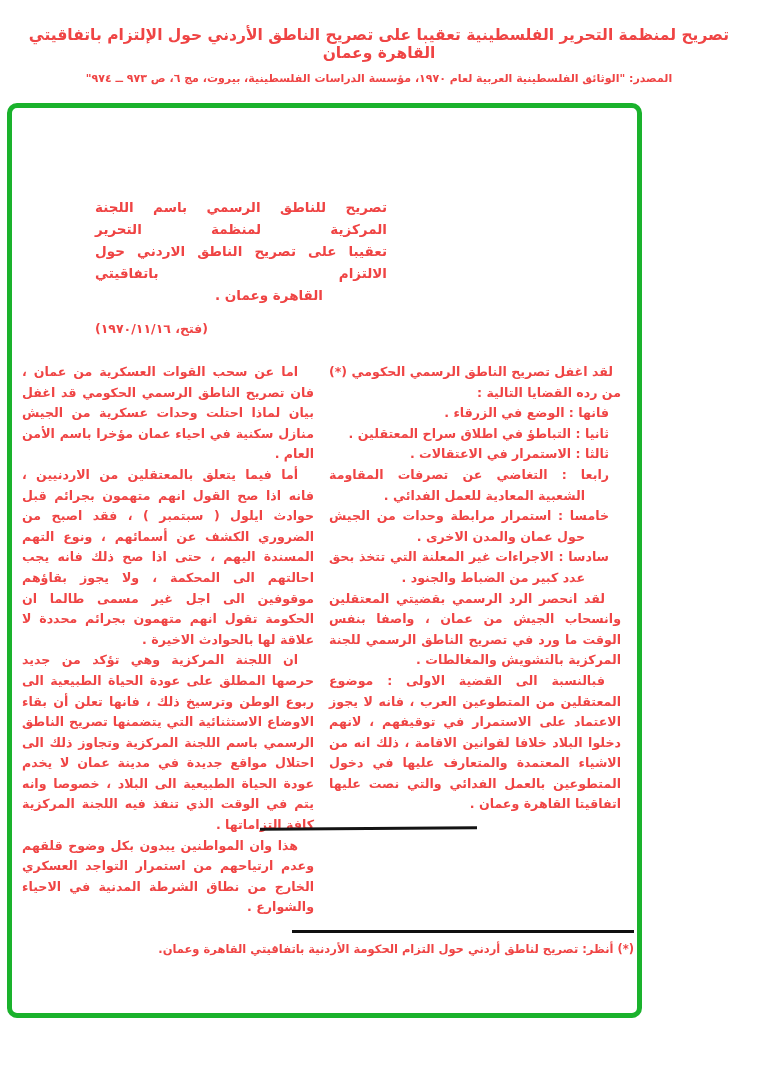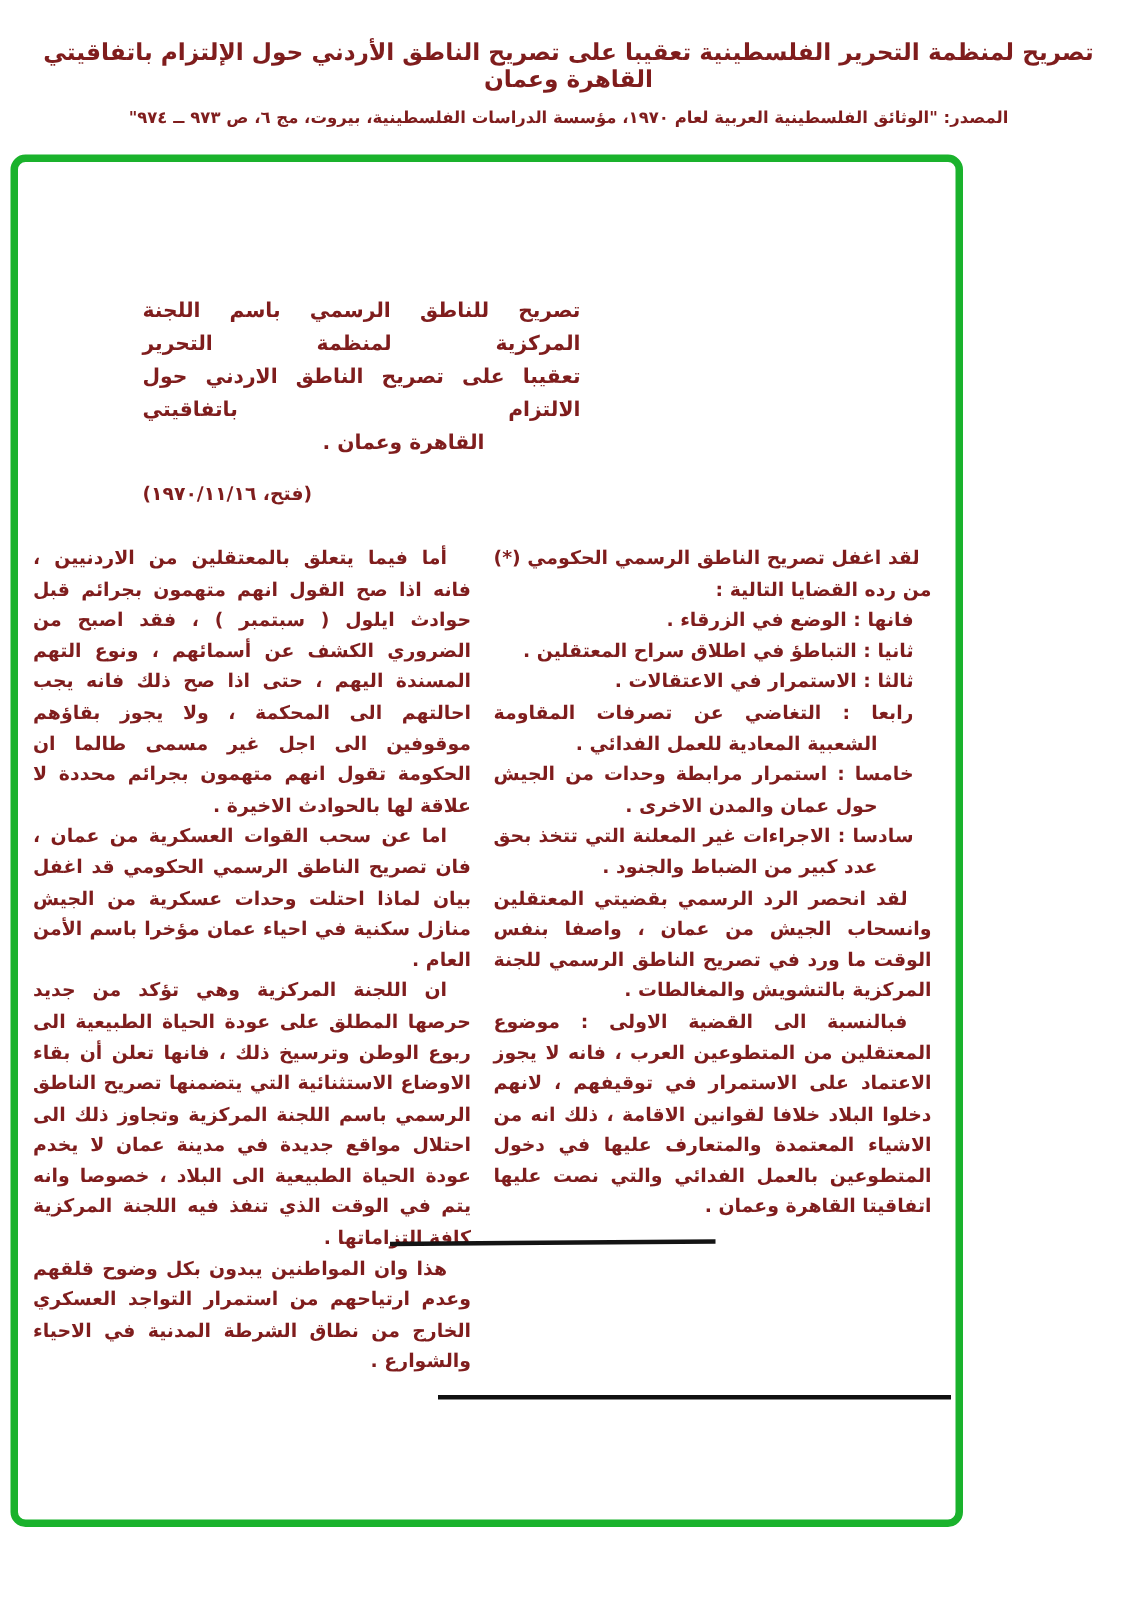--- a/index.html
+++ b/index.html
@@ -2,21 +2,21 @@
 <html dir="rtl" lang="ar"><head>
 <meta charset="utf-8">
 <style>
   html, body { margin: 0; padding: 0; background: #ffffff; }
   .page {
     position: relative;
     width: 758px;
     height: 1078px;
     background: #ffffff;
     font-family: "DejaVu Sans", sans-serif;
-    color: #7f1d1d;
+    color: #ef4444;
     direction: rtl;
     overflow: hidden;
   }
   
   .doc-header { position: absolute; top: 26px; left: 0; right: 0; text-align: center; }
   .h-title { font-size: 15.5px; font-weight: bold; letter-spacing: 0; }
   .h-source { font-size: 11px; font-weight: bold; margin-top: 10px; }
   
   .frame {
     position: absolute;
@@ -93,29 +93,30 @@
         <p class="item">ثانيا : التباطؤ في اطلاق سراح المعتقلين .</p>
         <p class="item">ثالثا : الاستمرار في الاعتقالات .</p>
         <p class="item">رابعا : التغاضي عن تصرفات المقاومة الشعبية المعادية للعمل الفدائي .</p>
         <p class="item">خامسا : استمرار مرابطة وحدات من الجيش حول عمان والمدن الاخرى .</p>
         <p class="item">سادسا : الاجراءات غير المعلنة التي تتخذ بحق عدد كبير من الضباط والجنود .</p>
         <p class="para">لقد انحصر الرد الرسمي بقضيتي المعتقلين وانسحاب الجيش من عمان ، واصفا بنفس الوقت ما ورد في تصريح الناطق الرسمي للجنة المركزية بالتشويش والمغالطات .</p>
         <p class="para">فبالنسبة الى القضية الاولى : موضوع المعتقلين من المتطوعين العرب ، فانه لا يجوز الاعتماد على الاستمرار في توقيفهم ، لانهم دخلوا البلاد خلافا لقوانين الاقامة ، ذلك انه من الاشياء المعتمدة والمتعارف عليها في دخول المتطوعين بالعمل الفدائي والتي نصت عليها اتفاقيتا القاهرة وعمان .</p>
       </div>
 
       <div class="col">
+        <p class="para">اما عن سحب القوات العسكرية من عمان ، فان تصريح الناطق الرسمي الحكومي قد اغفل بيان لماذا احتلت وحدات عسكرية من الجيش منازل سكنية في احياء عمان مؤخرا باسم الأمن العام .</p>
         <p class="para">أما فيما يتعلق بالمعتقلين من الاردنيين ، فانه اذا صح القول انهم متهمون بجرائم قبل حوادث ايلول ( سبتمبر ) ، فقد اصبح من الضروري الكشف عن أسمائهم ، ونوع التهم المسندة اليهم ، حتى اذا صح ذلك فانه يجب احالتهم الى المحكمة ، ولا يجوز بقاؤهم موقوفين الى اجل غير مسمى طالما ان الحكومة تقول انهم متهمون بجرائم محددة لا علاقة لها بالحوادث الاخيرة .</p>
-        <p class="para">اما عن سحب القوات العسكرية من عمان ، فان تصريح الناطق الرسمي الحكومي قد اغفل بيان لماذا احتلت وحدات عسكرية من الجيش منازل سكنية في احياء عمان مؤخرا باسم الأمن العام .</p>
         <p class="para">ان اللجنة المركزية وهي تؤكد من جديد حرصها المطلق على عودة الحياة الطبيعية الى ربوع الوطن وترسيخ ذلك ، فانها تعلن أن بقاء الاوضاع الاستثنائية التي يتضمنها تصريح الناطق الرسمي باسم اللجنة المركزية وتجاوز ذلك الى احتلال مواقع جديدة في مدينة عمان لا يخدم عودة الحياة الطبيعية الى البلاد ، خصوصا وانه يتم في الوقت الذي تنفذ فيه اللجنة المركزية كافة التزاماتها .</p>
         <p class="para">هذا وان المواطنين يبدون بكل وضوح قلقهم وعدم ارتياحهم من استمرار التواجد العسكري الخارج من نطاق الشرطة المدنية في الاحياء والشوارع .</p>
       </div>
 
     </div>
 
     <div class="mid-rule"></div>
 
     <div class="footnote">
       <div class="fn-rule"></div>
+      <div class="fn-text">(*) أنظر: تصريح لناطق أردني حول التزام الحكومة الأردنية باتفاقيتي القاهرة وعمان.</div>
     </div>
 
   </div>
 
 </div>
 
 </body></html>

